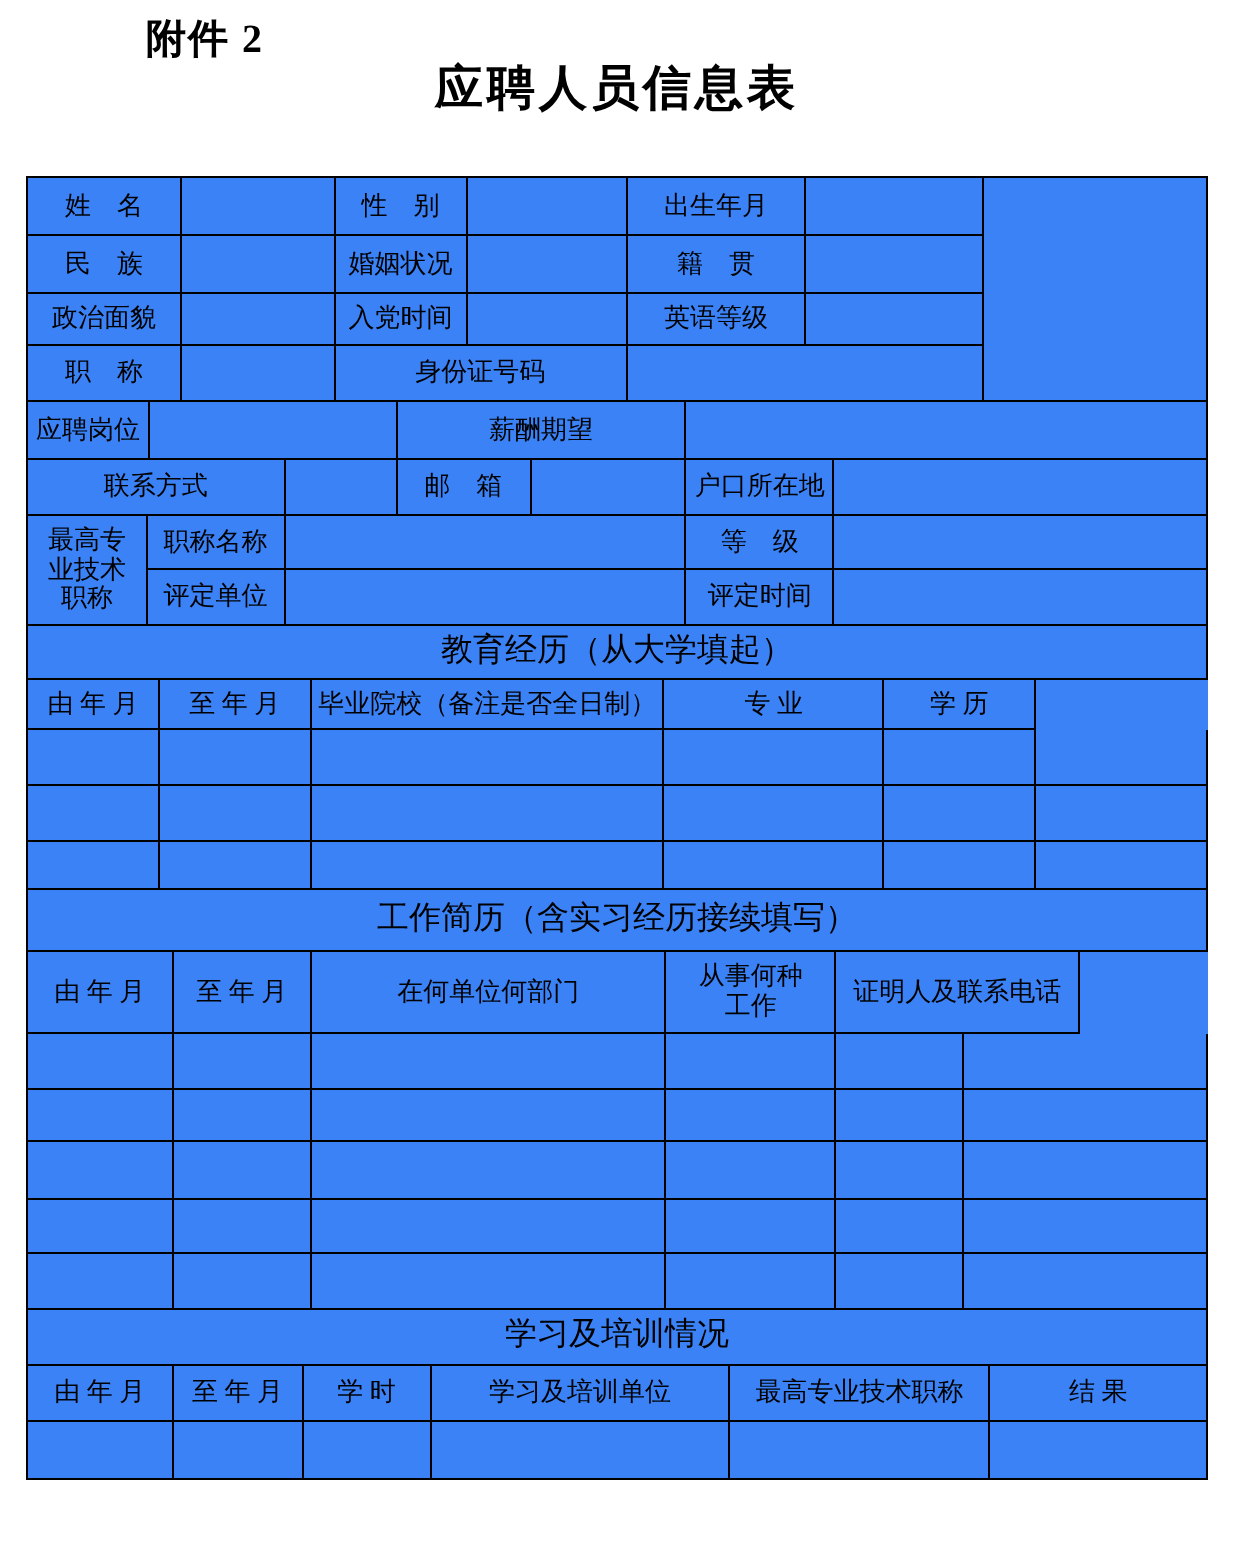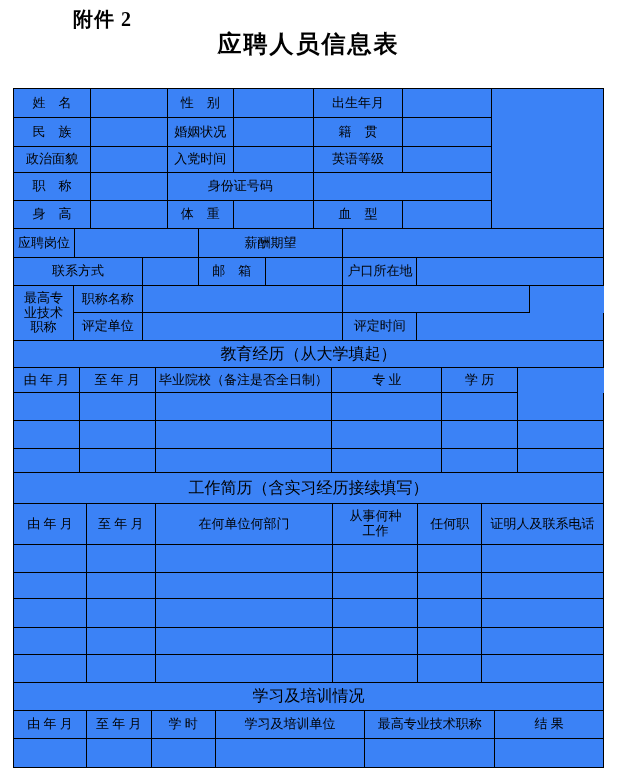--- a/index.html
+++ b/index.html
@@ -97,28 +97,20 @@
         <div class="cell a4"></div>
         <div class="cell a5">英语等级</div>
         <div class="cell a6"></div>
       </div>
       <div class="row r28">
         <div class="cell a1">职　称</div>
         <div class="cell a2"></div>
         <div class="cell b3">身份证号码</div>
         <div class="cell b4"></div>
       </div>
-      <div class="row r28">
-        <div class="cell a1">身　高</div>
-        <div class="cell a2"></div>
-        <div class="cell a3">体　重</div>
-        <div class="cell a4"></div>
-        <div class="cell a5">血　型</div>
-        <div class="cell a6"></div>
-      </div>
     </div>
     <div class="photo"></div>
   </div>
 
   <div class="row r29">
     <div class="cell c1">应聘岗位</div>
     <div class="cell c2"></div>
     <div class="cell c3">薪酬期望</div>
     <div class="cell c4"></div>
   </div>
@@ -131,20 +123,21 @@
     <div class="cell d5">户口所在地</div>
     <div class="cell d6"></div>
   </div>
 
   <div class="merge-block">
     <div class="cell merge-left wrap">最高专业技术职称</div>
     <div class="merge-right">
       <div class="row r27">
         <div class="cell e1">职称名称</div>
         <div class="cell e2"></div>
+        <div class="cell e3">等　级</div>
         <div class="cell e4"></div>
       </div>
       <div class="row r28">
         <div class="cell e1">评定单位</div>
         <div class="cell e2"></div>
         <div class="cell e3">评定时间</div>
         <div class="cell e4"></div>
       </div>
     </div>
   </div>
@@ -185,21 +178,20 @@
   </div>
 
   <div class="row r31">
     <div class="cell full sec">工作简历（含实习经历接续填写）</div>
   </div>
   <div class="row r41">
     <div class="cell g1">由 年 月</div>
     <div class="cell g2">至 年 月</div>
     <div class="cell g3">在何单位何部门</div>
     <div class="cell g4 wrap">从事何种工作</div>
-    <div class="cell g5">任何职</div>
     <div class="cell g6">证明人及联系电话</div>
   </div>
   <div class="row r28">
     <div class="cell g1"></div>
     <div class="cell g2"></div>
     <div class="cell g3"></div>
     <div class="cell g4"></div>
     <div class="cell g5"></div>
     <div class="cell g6"></div>
   </div>

